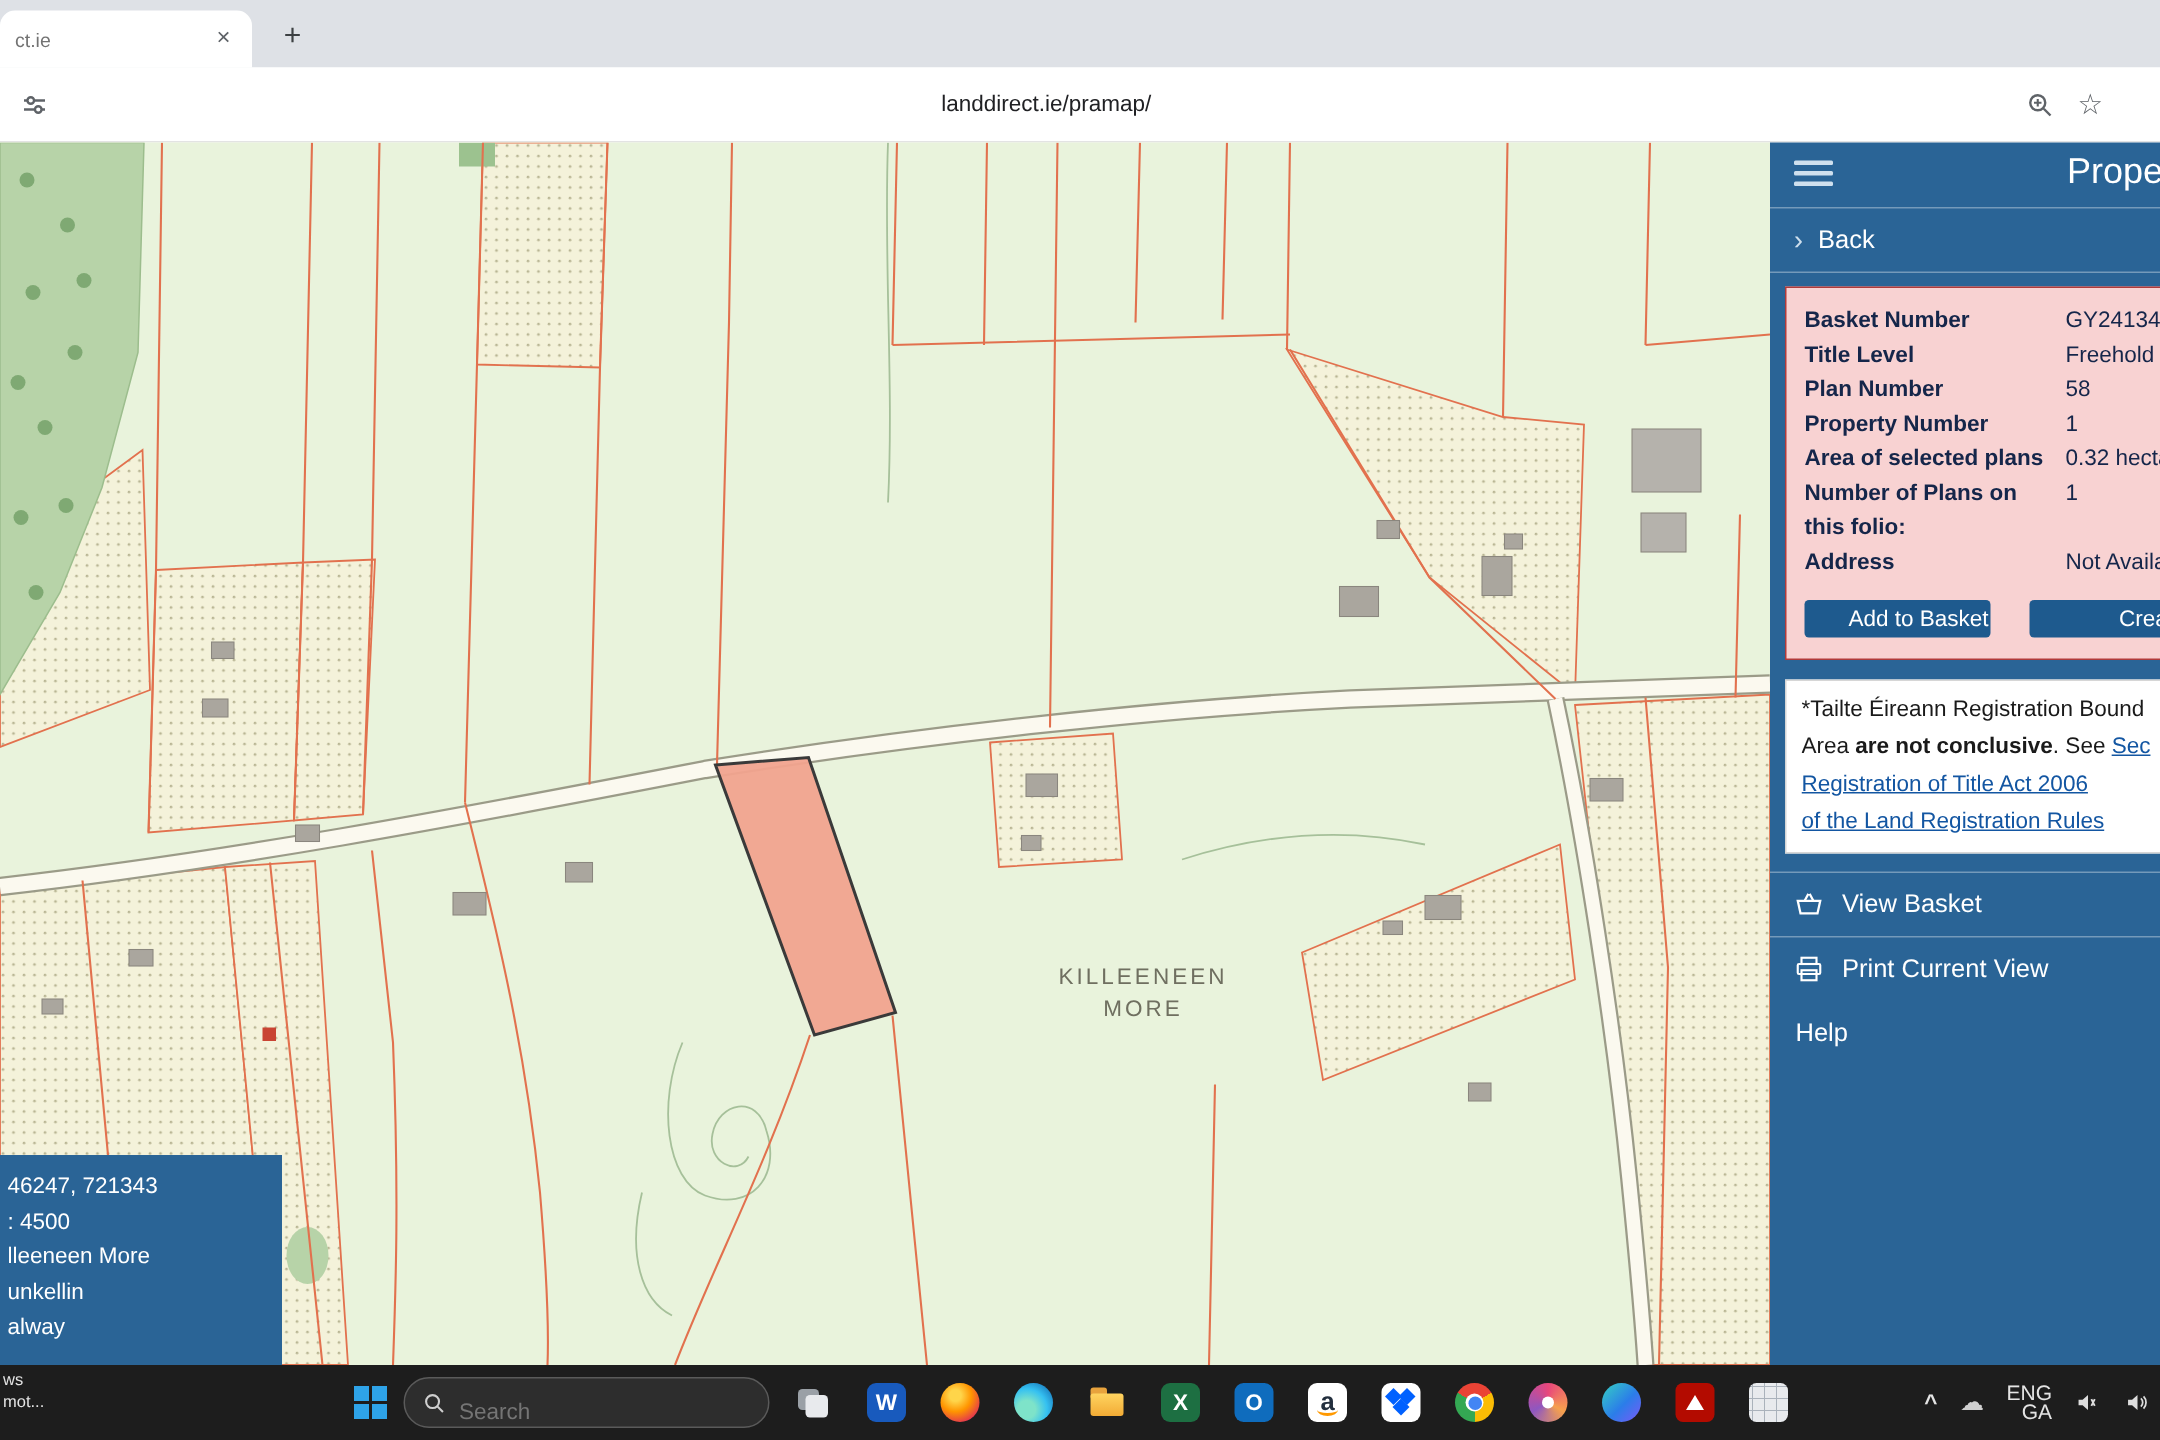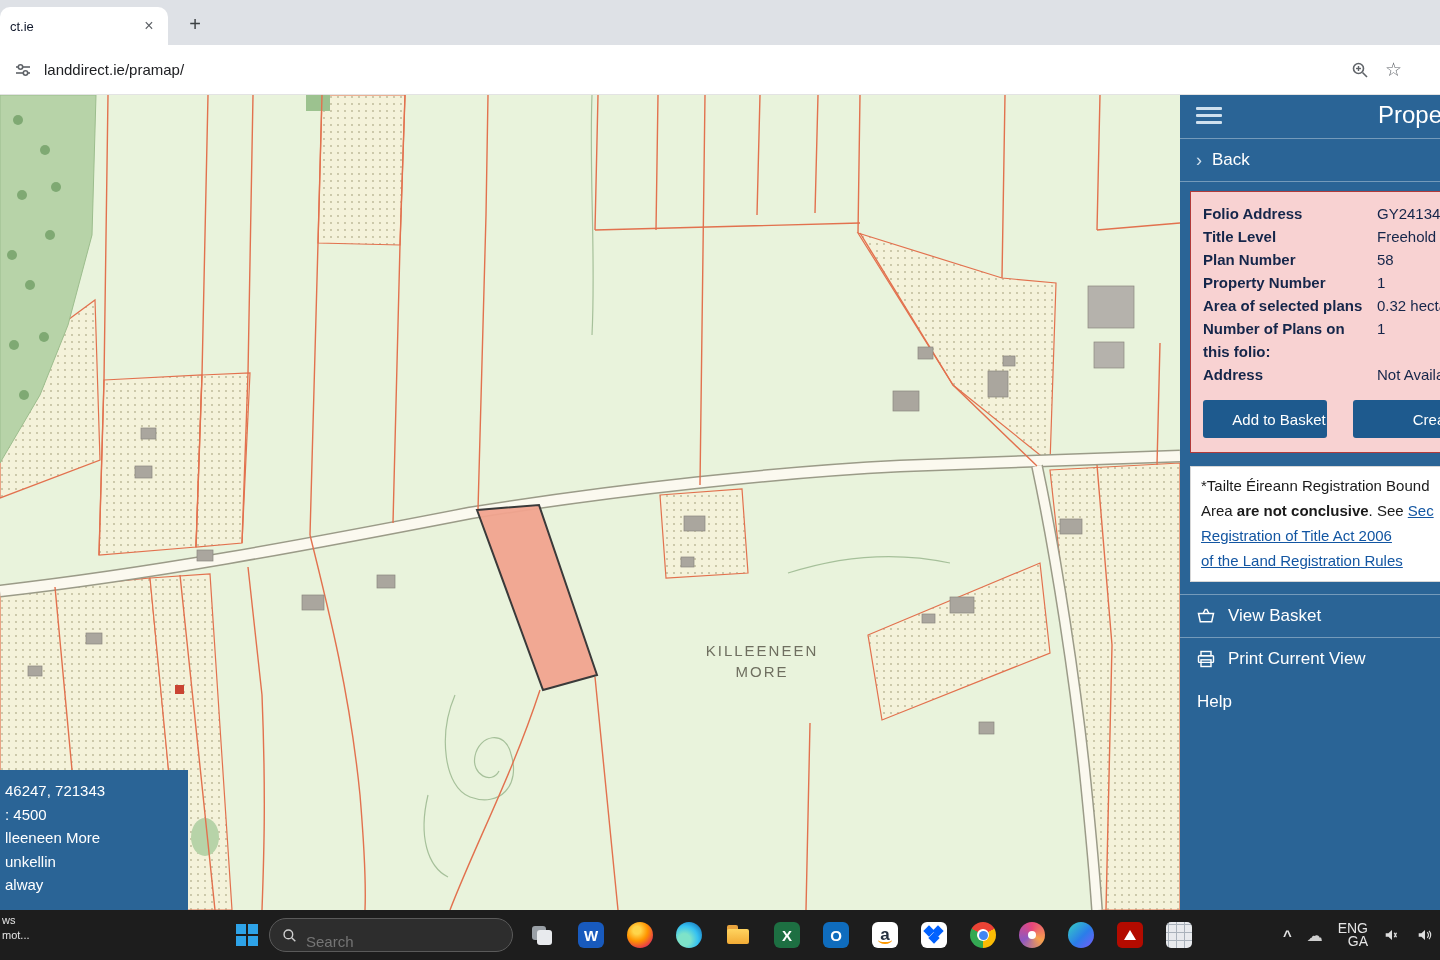--- a/index.html
+++ b/index.html
@@ -1,27 +1,27 @@
 <!DOCTYPE html>
 <html><head>
 <meta charset="utf-8">
 <style>
   * { margin:0; padding:0; box-sizing:border-box; }
   html,body { width:1440px; height:960px; overflow:hidden; font-family:"Liberation Sans", sans-serif; background:#fff; }
 
   
   .tabstrip { position:absolute; top:0; left:0; width:1440px; height:45px; background:#dee1e6; }
   .tab { position:absolute; left:0; top:7px; width:168px; height:38px; background:#fff; border-radius:10px 10px 0 0; display:flex; align-items:center; padding:0 10px 0 10px; }
-  .tab-title { font-size:13px; color:#0f172a; flex:1; white-space:nowrap; overflow:hidden; }
+  .tab-title { font-size:13px; color:#737373; flex:1; white-space:nowrap; overflow:hidden; }
   .tab-close { font-size:16px; color:#5f6368; width:18px; height:18px; line-height:17px; text-align:center; border-radius:50%; cursor:pointer; }
   .newtab { position:absolute; left:182px; top:12px; width:26px; height:26px; font-size:20px; color:#3c4043; text-align:center; line-height:25px; border-radius:50%; cursor:pointer; }
 
   .addressbar { position:absolute; top:45px; left:0; width:1440px; height:50px; background:#fff; border-bottom:1px solid #e3e3e3; display:flex; align-items:center; }
   .tune-icon { margin-left:14px; width:18px; height:18px; }
-  .url-input { border:none; outline:none; font-size:15px; color:#202124; margin-left:12px; flex:1; font-family:"Liberation Sans", sans-serif; background:transparent; }
+  .url-input { border:none; outline:none; font-size:15px; color:#202124; margin-left:12px; flex:1; font-family:"Liberation Sans", sans-serif; background:transparent;text-align:center; }
   .addr-right { display:flex; align-items:center; gap:16px; margin-right:38px; }
   .star-icon { font-size:19px; color:#5f6368; cursor:pointer; }
 
   
   .main { position:absolute; top:95px; left:0; width:1440px; height:815px; }
   .map-wrap { position:absolute; left:0; top:0; width:1180px; height:815px; overflow:hidden; background:#e9f3dc; }
   .map-wrap svg { display:block; }
 
   .coords-box { position:absolute; left:0; top:675px; width:188px; height:140px; background:#2a6496; color:#fff; font-size:15px; line-height:23.5px; padding:9px 4px 16px 5px; }
   .coords-box div { white-space:nowrap; overflow:hidden; }
@@ -33,21 +33,21 @@
   .hamburger div { height:3px; background:#cfe0ee; margin-bottom:4px; border-radius:1px; }
   .panel-title { position:absolute; left:198px; top:6px; font-size:24px; color:#fff; white-space:nowrap; }
   .back-row { height:44px; border-top:1px solid rgba(255,255,255,.35); border-bottom:1px solid rgba(255,255,255,.35); display:flex; align-items:center; padding:0 16px; gap:10px; font-size:17px; cursor:pointer; }
   .back-chevron { font-size:18px; color:#cfe0ee; }
 
   .folio-box { margin:9px 0 0 10px; width:288px; background:#f8d2d2; border:1px solid #b03a3a; padding:10px 0 14px 12px; color:#15264a; }
   .folio-row { display:flex; font-size:15px; line-height:23px; }
   .folio-label { width:174px; font-weight:bold; padding-right:4px; }
   .folio-value { flex:1; white-space:nowrap; }
   .folio-buttons { display:flex; gap:26px; margin-top:14px; }
-  .pbtn { background:#1e5a8e; color:#fff; font-size:15px; border:none; width:148px; height:38px; border-radius:3px; cursor:pointer; font-family:"Liberation Sans", sans-serif; white-space:nowrap; overflow:hidden;padding-left:28px; }
+  .pbtn { background:#1e5a8e; color:#fff; font-size:15px; border:none; width:148px; height:25px; border-radius:3px; cursor:pointer; font-family:"Liberation Sans", sans-serif; white-space:nowrap; overflow:hidden;padding-left:28px; }
 
   .disclaimer { margin:13px 0 0 10px; width:288px; background:#fff; color:#1a1a1a; font-size:15px; line-height:25px; padding:6px 2px 8px 10px; border:1px solid #d6d6d6; }
   .disc-line { white-space:nowrap; overflow:hidden; }
   .disc-line a { color:#1356a2; text-decoration:underline; cursor:pointer; }
   .disc-line b { font-weight:bold;margin-top:18px; }
 
   .action-row { height:43px; display:flex; align-items:center; padding:0 16px; gap:12px; font-size:17px; border-top:1px solid rgba(255,255,255,.35); cursor:pointer; }
   .action-row.first { margin-top:12px; }
   .help-row { height:43px; display:flex; align-items:center; padding:0 17px; font-size:17px; cursor:pointer; }
 
@@ -243,21 +243,21 @@
       <span class="panel-title">Prope</span>
     </div>
 
     <div class="back-row">
       <span class="back-chevron">›</span>
       <span>Back</span>
     </div>
 
     <div class="folio-box">
       <div class="folio-row">
-        <div class="folio-label">Folio Address</div>
+        <div class="folio-label">Basket Number</div>
         <div class="folio-value">GY24134F</div>
       </div>
       <div class="folio-row">
         <div class="folio-label">Title Level</div>
         <div class="folio-value">Freehold</div>
       </div>
       <div class="folio-row">
         <div class="folio-label">Plan Number</div>
         <div class="folio-value">58</div>
       </div>

